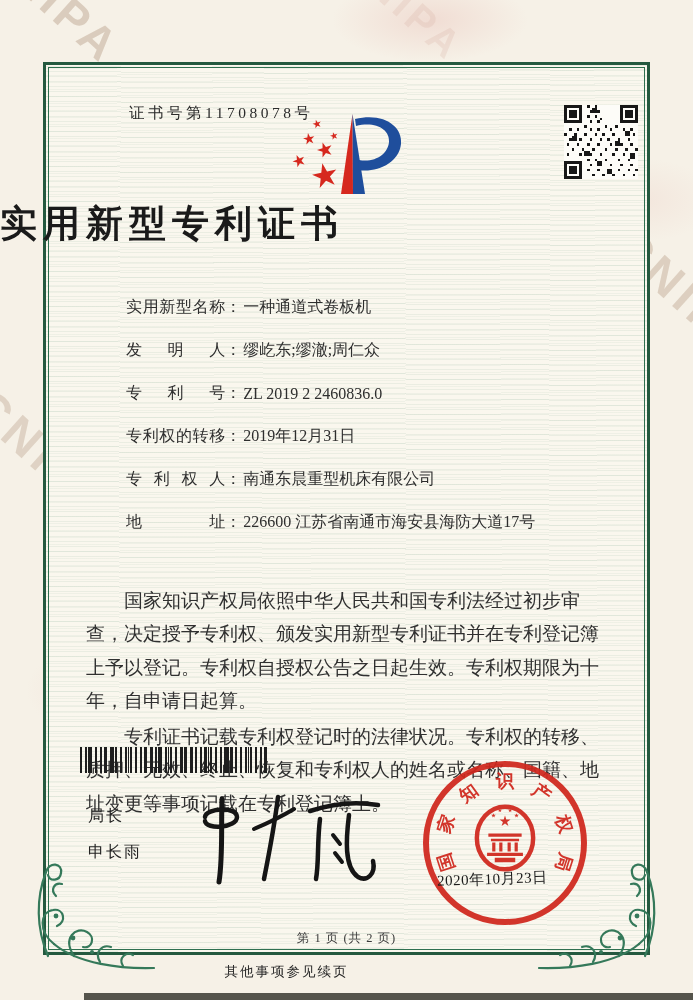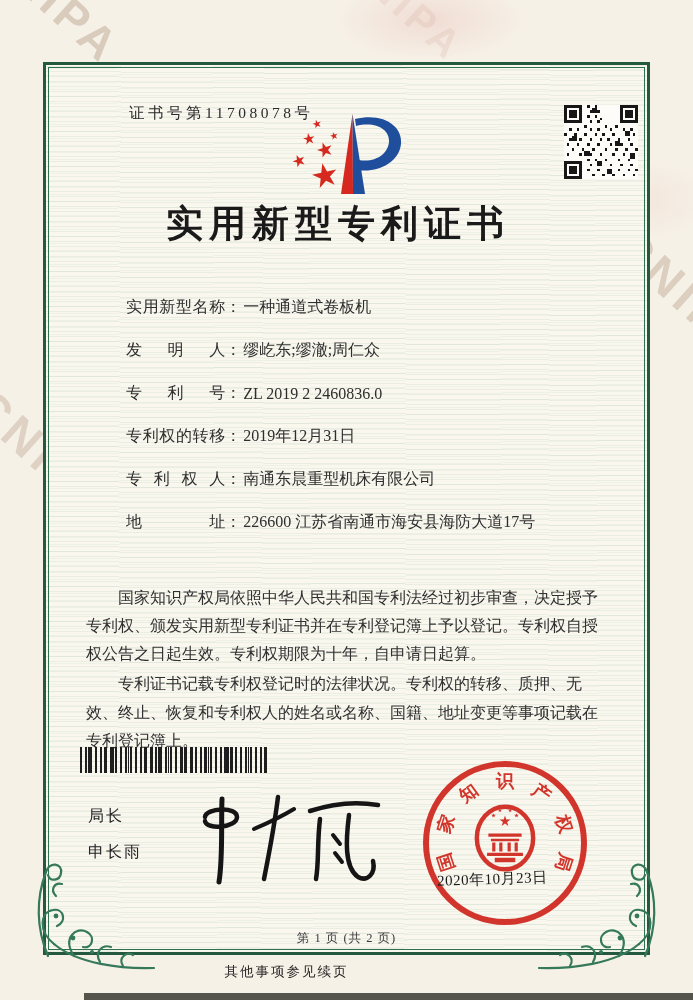--- a/index.html
+++ b/index.html
@@ -29,29 +29,29 @@
       repeating-linear-gradient(0.4deg, rgba(96,150,120,.10) 0 1px, transparent 1px 5px),
       repeating-linear-gradient(-0.6deg, rgba(96,150,120,.07) 0 1px, transparent 1px 7px),
       #faf7ee;
   }
   .frame-inner{ position:absolute; inset:2px; border:1px solid #2f7050; }
   .abs{ position:absolute; z-index:3; }
   .cert-no{ left:93px; top:103px; font-size:15.5px; letter-spacing:3.5px; color:#2b2b2b;margin-left:36px; }
   .qr{ left:564px; top:105px; width:74px; height:74px; }
   .logo{ left:279px; top:106px; width:150px; height:90px; }
   .title{
-    left:0; top:199px; width:676px; text-align:center; margin:0;
+    left:0; top:199px; width:676px; margin:0;
     font-size:37px; font-weight:700; letter-spacing:6px; color:#1a1a1a;
   }
   .fields{ left:88px; top:286px; width:530px; color:#2e2e2e; font-size:16px;margin-left:38px; }
   .frow{ height:43px; display:flex; align-items:center; white-space:nowrap; }
   .flabel{ display:inline-block; width:6.2em; text-align:justify; text-align-last:justify; }
   .colon{ margin-right:2px; }
   .pair2{ margin-left:26px; }
-  .body-text{ left:86px; top:584px; width:524px; font-size:16px; line-height:1.76; color:#303030; }
+  .body-text{ left:86px; top:584px; width:524px; font-size:19px; line-height:1.76; color:#303030; }
   .body-text p{ margin:0 0 2px 0; text-indent:2em; }
   .barcode{
     left:80px; top:747px; width:190px; height:26px;
     background-image:
       repeating-linear-gradient(90deg,#1e1e1e 0 2px,transparent 2px 5px),
       repeating-linear-gradient(90deg,#1e1e1e 0 1px,transparent 1px 8px),
       repeating-linear-gradient(90deg,transparent 0 9px,#1e1e1e 9px 11px,transparent 11px 23px);
   }
   .sig-title{ left:88px; top:806px; font-size:16px; color:#222; letter-spacing:2px; }
   .sig-name{ left:88px; top:842px; font-size:16px; color:#222; letter-spacing:2px; }

